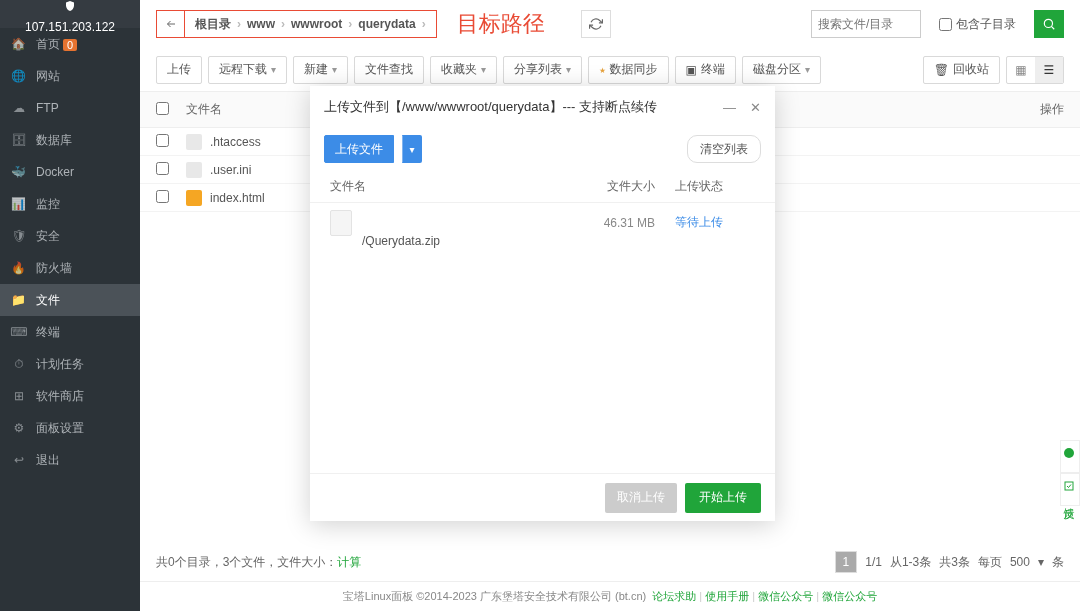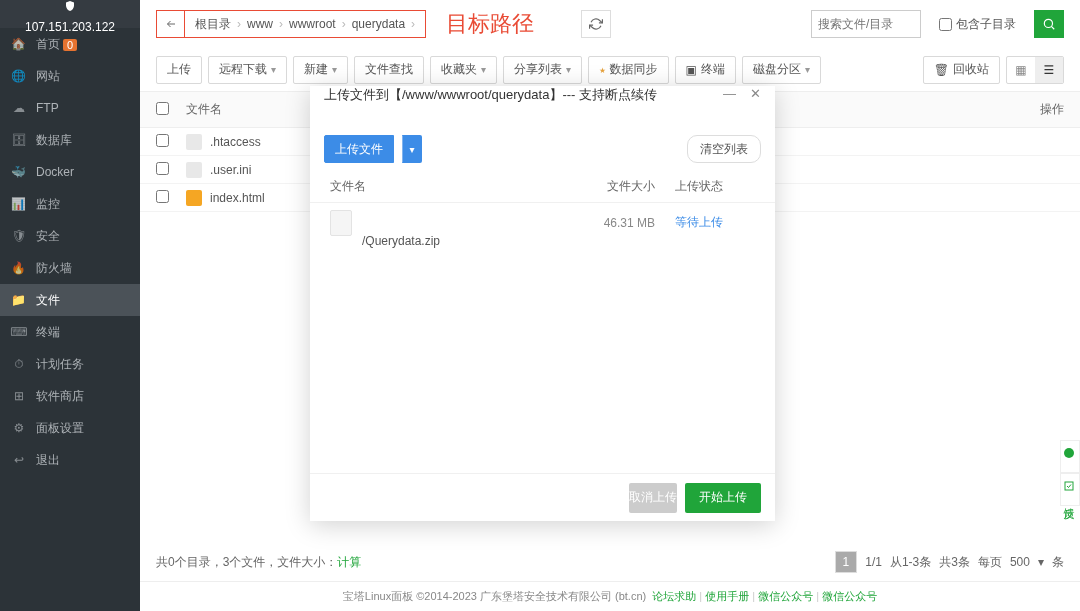--- a/index.html
+++ b/index.html
@@ -16,21 +16,21 @@
     .nav-icon { width: 14px; height: 14px; display: inline-flex; align-items: center; justify-content: center; opacity: .7; }
     .nav li.active .nav-icon { opacity: 1; }
 
     
     .main { flex: 1; display: flex; flex-direction: column; background: #fff; position: relative; }
     
     
     .path-row { height: 48px; display: flex; align-items: center; padding: 0 16px; gap: 10px; }
     .path-box { display: flex; align-items: center; border: 1px solid #e94b35; height: 28px; }
     .path-back { width: 28px; height: 100%; display: flex; align-items: center; justify-content: center; border-right: 1px solid #e94b35; cursor: pointer; color: #666; }
-    .crumbs { display: flex; align-items: center; padding: 0 10px; gap: 6px; font-size: 12px; color: #555; }
+    .crumbs { display: flex; align-items: center; padding: 0 10px; gap: 6px; font-size: 12px; color: #555; font-weight: bold; }
     .crumb-sep { color: #bbb; }
     .annotation { color: #e94b35; font-size: 22px; font-weight: 500; margin-left: 10px; }
     .refresh { margin-left: auto; width: 30px; height: 28px; border: 1px solid #ddd; display: flex; align-items: center; justify-content: center; cursor: pointer; color: #666; }
     .search-input { border: 1px solid #ccc; height: 28px; width: 110px; padding: 0 6px; font-size: 12px; }
     .search-check { display: flex; align-items: center; gap: 4px; margin: 0 8px; font-size: 12px; color: #555; }
     .search-btn { width: 30px; height: 28px; background: #20a53a; color: #fff; display: flex; align-items: center; justify-content: center; cursor: pointer; }
 
     
     .toolbar { height: 44px; display: flex; align-items: center; padding: 0 16px; gap: 6px; border-bottom: 1px solid #eee; }
     .btn { border: 1px solid #d9d9d9; background: #fff; height: 28px; padding: 0 10px; display: inline-flex; align-items: center; gap: 4px; cursor: pointer; border-radius: 2px; font-size: 12px; color: #555; }
@@ -58,38 +58,38 @@
     .pager .pg { border: 1px solid #ddd; padding: 3px 7px; background: #aaa; color: #fff; }
 
     
     .footer { position: absolute; bottom: 0; left: 0; right: 0; height: 30px; display: flex; align-items: center; justify-content: center; font-size: 11px; color: #888; border-top: 1px solid #eee; gap: 6px; }
     .footer a { color: #20a53a; text-decoration: none; }
     .footer .sep { color: #ccc; }
 
     
     .modal-overlay { position: absolute; inset: 0; pointer-events: none; }
     .modal { position: absolute; top: 86px; left: 310px; width: 465px; height: 435px; background: #fff; box-shadow: 0 4px 24px rgba(0,0,0,.18); display: flex; flex-direction: column; pointer-events: auto; }
-    .modal-header { height: 42px; display: flex; align-items: flex-start; padding: 0 14px; font-size: 13px; color: #333; }
+    .modal-header { height: 42px; display: flex; align-items: center; padding: 0 14px; font-size: 13px; color: #333; }
     .modal-header .win-btns { margin-left: auto; display: flex; gap: 14px; color: #888; cursor: pointer; }
     .modal-toolbar { height: 42px; display: flex; align-items: center; padding: 0 14px; gap: 8px; }
     .btn-primary { background: #3c8ce7; color: #fff; border: 1px solid #3c8ce7; height: 28px; padding: 0 10px; border-radius: 2px 0 0 2px; cursor: pointer; font-size: 12px; }
     .btn-primary-dd { background: #3c8ce7; color: #fff; border: 1px solid #3c8ce7; border-left: 1px solid rgba(255,255,255,.35); height: 28px; width: 20px; border-radius: 0 2px 2px 0; cursor: pointer; display: flex; align-items: center; justify-content: center; font-size: 10px; }
     .btn-ghost { margin-left: auto; border: 1px solid #ddd; background: #fff; height: 28px; padding: 0 12px; border-radius: 10px; cursor: pointer; font-size: 12px; color: #555; }
     .modal-thead { height: 32px; display: flex; align-items: center; padding: 0 20px; font-size: 12px; color: #666; }
     .mcol-name { flex: 1; }
     .mcol-size { width: 80px; text-align: right; }
     .mcol-status { width: 80px; text-align: left; margin-left: 20px; }
     .modal-row { height: 40px; display: flex; align-items: center; padding: 0 20px; font-size: 12px; border-top: 1px solid #f0f0f0; }
     .modal-row .doc-icon { width: 22px; height: 26px; background: #f5f5f5; border: 1px solid #e3e3e3; border-radius: 2px; margin-right: 10px; }
     .modal-row .mfname { flex: 1; color: #555; margin-top: 36px; }
     .modal-row .msize { width: 80px; text-align: right; color: #888; }
     .modal-row .mstatus { width: 80px; margin-left: 20px; color: #3c8ce7; cursor: pointer; }
     .modal-body { flex: 1; }
     .modal-footer { height: 48px; display: flex; align-items: center; justify-content: flex-end; padding: 0 14px; gap: 8px; border-top: 1px solid #f0f0f0; }
-    .btn-disabled { background: #ccc; color: #fff; border: none; height: 30px; padding: 0 0; border-radius: 2px; font-size: 12px; }
+    .btn-disabled { background: #ccc; color: #fff; border: none; height: 30px; padding: 0 12px; border-radius: 2px; font-size: 12px; }
     .btn-success { background: #20a53a; color: #fff; border: none; height: 30px; padding: 0 14px; border-radius: 2px; cursor: pointer; font-size: 12px; }
 
     
     .float-right { position: absolute; right: 0; top: 440px; width: 20px; display: flex; flex-direction: column; }
     .float-item { background: #fff; border: 1px solid #eee; padding: 6px 3px; font-size: 11px; color: #20a53a; writing-mode: vertical-rl; text-align: center; cursor: pointer; }
     .float-item svg { margin-bottom: 4px; }
   </style>
 </head>
 <body>
 

